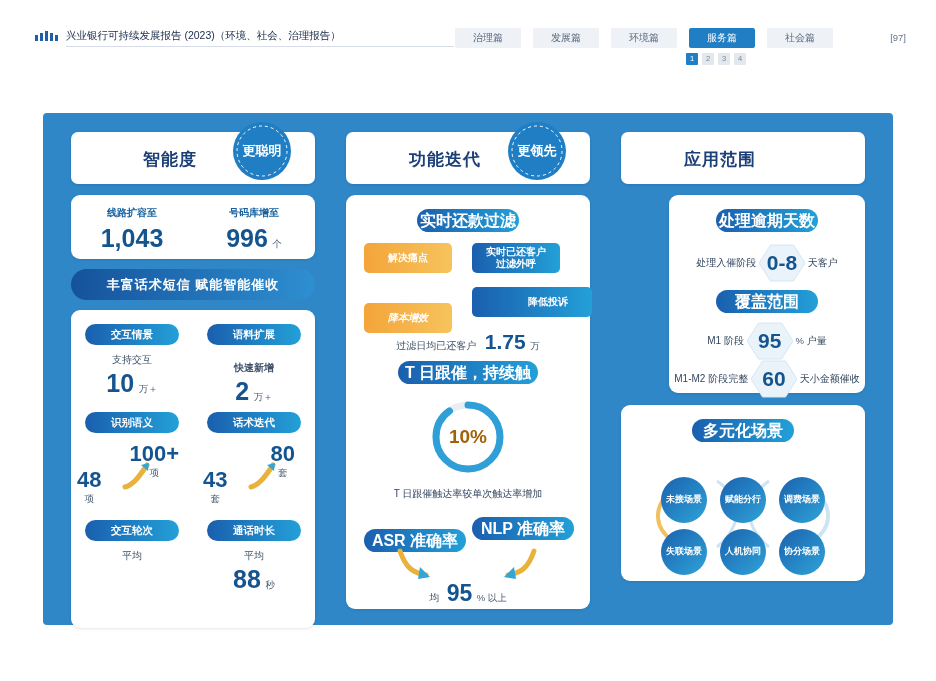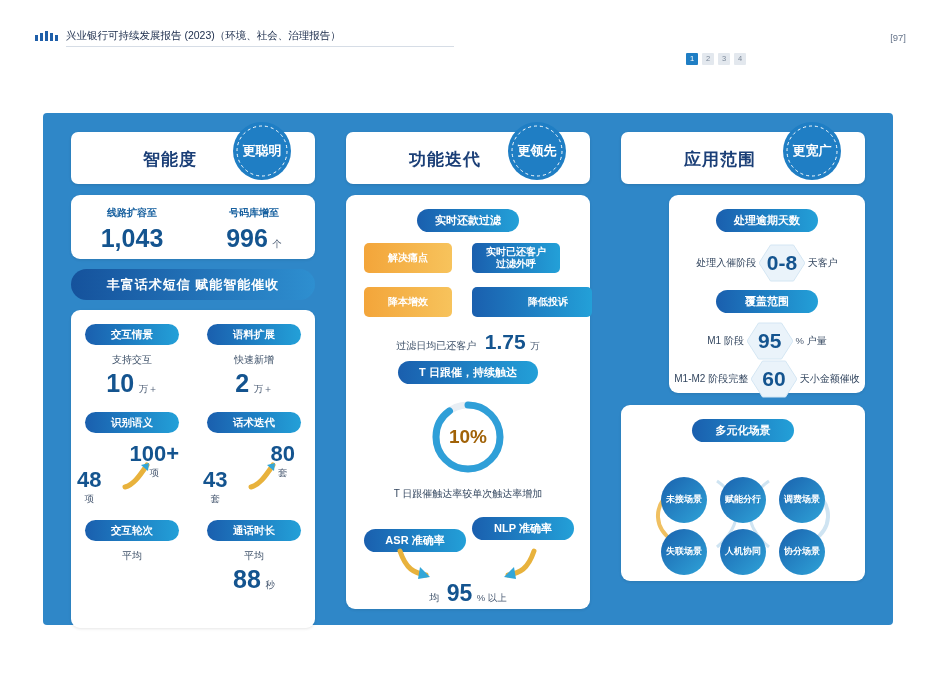--- a/index.html
+++ b/index.html
@@ -110,21 +110,21 @@
   .a-cell.right{left:50%;}
   .a-cap{
     display:inline-block;width:94px;height:21px;line-height:21px;border-radius:11px;
     background:linear-gradient(90deg,#1a5fae,#23a0d8);color:#fff;font-size:10.5px;font-weight:bold;
   }
 
   
   .b-card{height:414px;}
   .b-center{position:absolute;left:0;right:0;text-align:center;}
   .b-btn{
-    width:102px;height:23px;line-height:23px;border-radius:12px;font-size:11px;
+    width:102px;height:23px;line-height:23px;border-radius:12px;font-size:16px;
     font-weight:bold;color:#fff;display:inline-block;text-align:center;
   }
   .b-sq{
     width:88px;height:30px;border-radius:5px;color:#fff;font-size:10px;font-weight:bold;
     display:flex;align-items:center;justify-content:center;text-align:center;line-height:1.2;
   }
   .ring{
     position:absolute;left:50%;margin-left:-38px;width:76px;height:76px;
   }
   .ring .val{
@@ -157,20 +157,27 @@
   <div class="hdr-bars">
     <i></i>
       <i></i>
       <i></i>
       <i></i>
       <i></i>
   </div>
   <div class="hdr-title">兴业银行可持续发展报告 (2023)（环境、社会、治理报告）</div>
   <div class="hdr-rule"></div>
 
+  <div class="tabs">
+    <div class="tab">治理篇</div>
+    <div class="tab">发展篇</div>
+    <div class="tab">环境篇</div>
+    <div class="tab active">服务篇</div>
+    <div class="tab">社会篇</div>
+  </div>
 
   <div class="dots">
     <div class="dot active">1</div>
     <div class="dot">2</div>
     <div class="dot">3</div>
     <div class="dot">4</div>
   </div>
 
   <div class="pagenum">[97]</div>
 </div>
@@ -214,21 +221,21 @@
           <div class="a-cell left">
             <div class="a-cap">交互情景</div>
             <div class="sub" style="margin-top:8px;">支持交互</div>
             <div style="margin-top:2px;">
               <span class="big">10</span>
               <span class="unit">万＋</span>
             </div>
           </div>
           <div class="a-cell right">
             <div class="a-cap">语料扩展</div>
-            <div class="sub" style="margin-top:8px;">快速新增</div>
+            <div class="sub" style="margin-top:16px;font-weight:bold;">快速新增</div>
             <div style="margin-top:2px;">
               <span class="big">2</span>
               <span class="unit">万＋</span>
             </div>
           </div>
         </div>
 
         <div class="a-row" style="height:108px;">
           <div class="a-cell left">
             <div class="a-cap">识别语义</div>
@@ -298,21 +305,21 @@
     </div>
 
     <div class="card b-card">
       <div class="b-center" style="top:14px;">
         <span class="b-btn pill-grad">实时还款过滤</span>
       </div>
 
       <div style="position:absolute;left:18px;top:48px;" class="b-sq pill-orange">解决痛点</div>
       <div style="position:absolute;left:126px;top:48px;white-space:pre-line;" class="b-sq pill-grad">实时已还客户
 过滤外呼</div>
-      <div style="position:absolute;left:18px;top:92px;" class="b-sq pill-orange">降本增效</div>
+      <div style="position:absolute;left:18px;top:108px;font-style:italic;" class="b-sq pill-orange">降本增效</div>
       <div style="position:absolute;left:126px;top:92px;padding-left:32px;" class="b-sq pill-grad">降低投诉</div>
 
       <div class="b-center" style="top:135px;">
         <span class="sub">过滤日均已还客户</span>
         <span class="big" style="font-size:21px;margin-left:4px;">1.75</span>
         <span class="unit">万</span>
       </div>
 
       <div class="b-center" style="top:166px;">
         <span class="b-btn pill-grad" style="width:140px;">T 日跟催，持续触达</span>
@@ -344,27 +351,20 @@
         <span class="sub">均</span>
         <span class="big" style="font-size:23px;margin-left:3px;">95</span>
         <span class="unit">% 以上</span>
       </div>
     </div>
   </div>
 
   <div class="col col-c">
     <div class="titlecard">
       <div class="t1">应用范围</div>
-      <div class="seal">
-        <svg width="62" height="62" viewBox="0 0 62 62">
-          <circle cx="31" cy="31" r="29" fill="#1f7ec4"></circle>
-          <circle cx="31" cy="31" r="25" fill="none" stroke="#ffffff" stroke-width="1" stroke-dasharray="3 3"></circle>
-        </svg>
-        <div class="seal-txt">更宽广</div>
-      </div>
     </div>
 
     <div class="card c-card1">
       <div class="c-row" style="top:14px;">
         <span class="b-btn pill-grad">处理逾期天数</span>
       </div>
 
       <div class="c-row" style="top:48px;">
         <span>处理入催阶段</span>
         <span class="hexnum">

